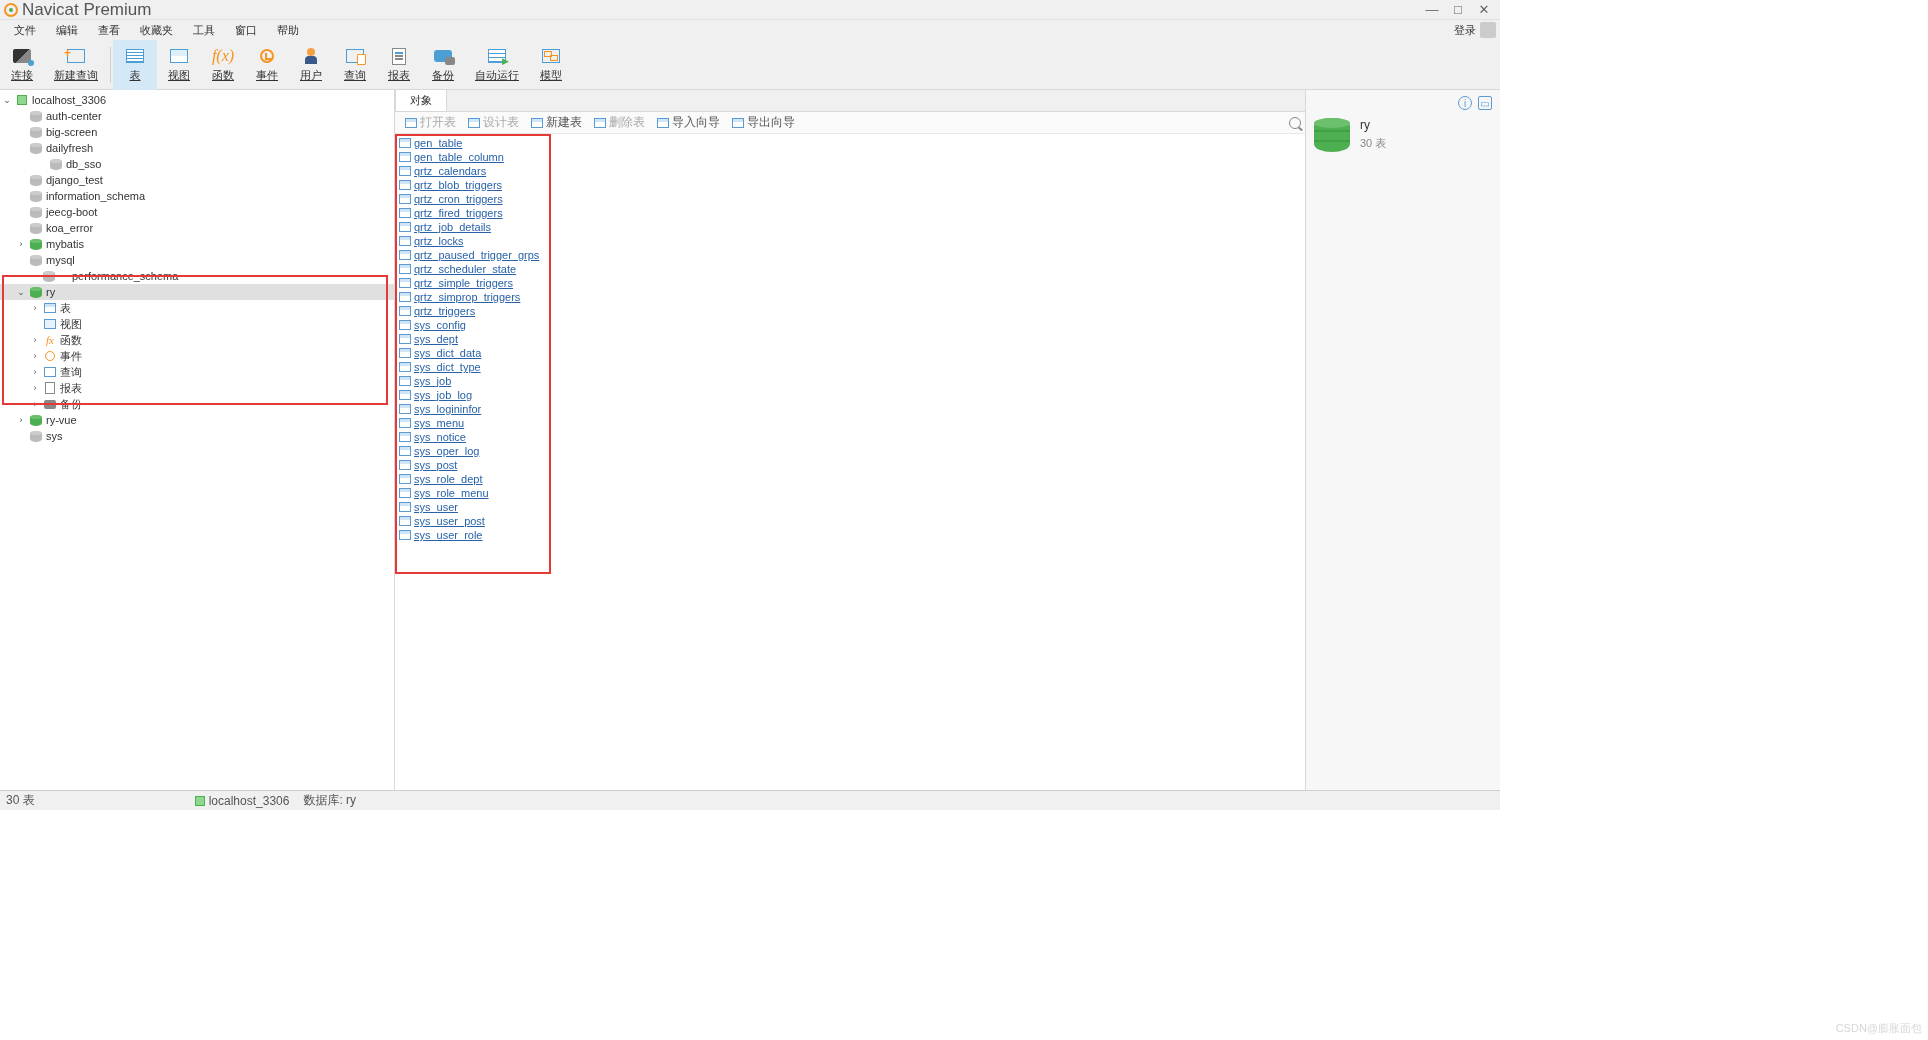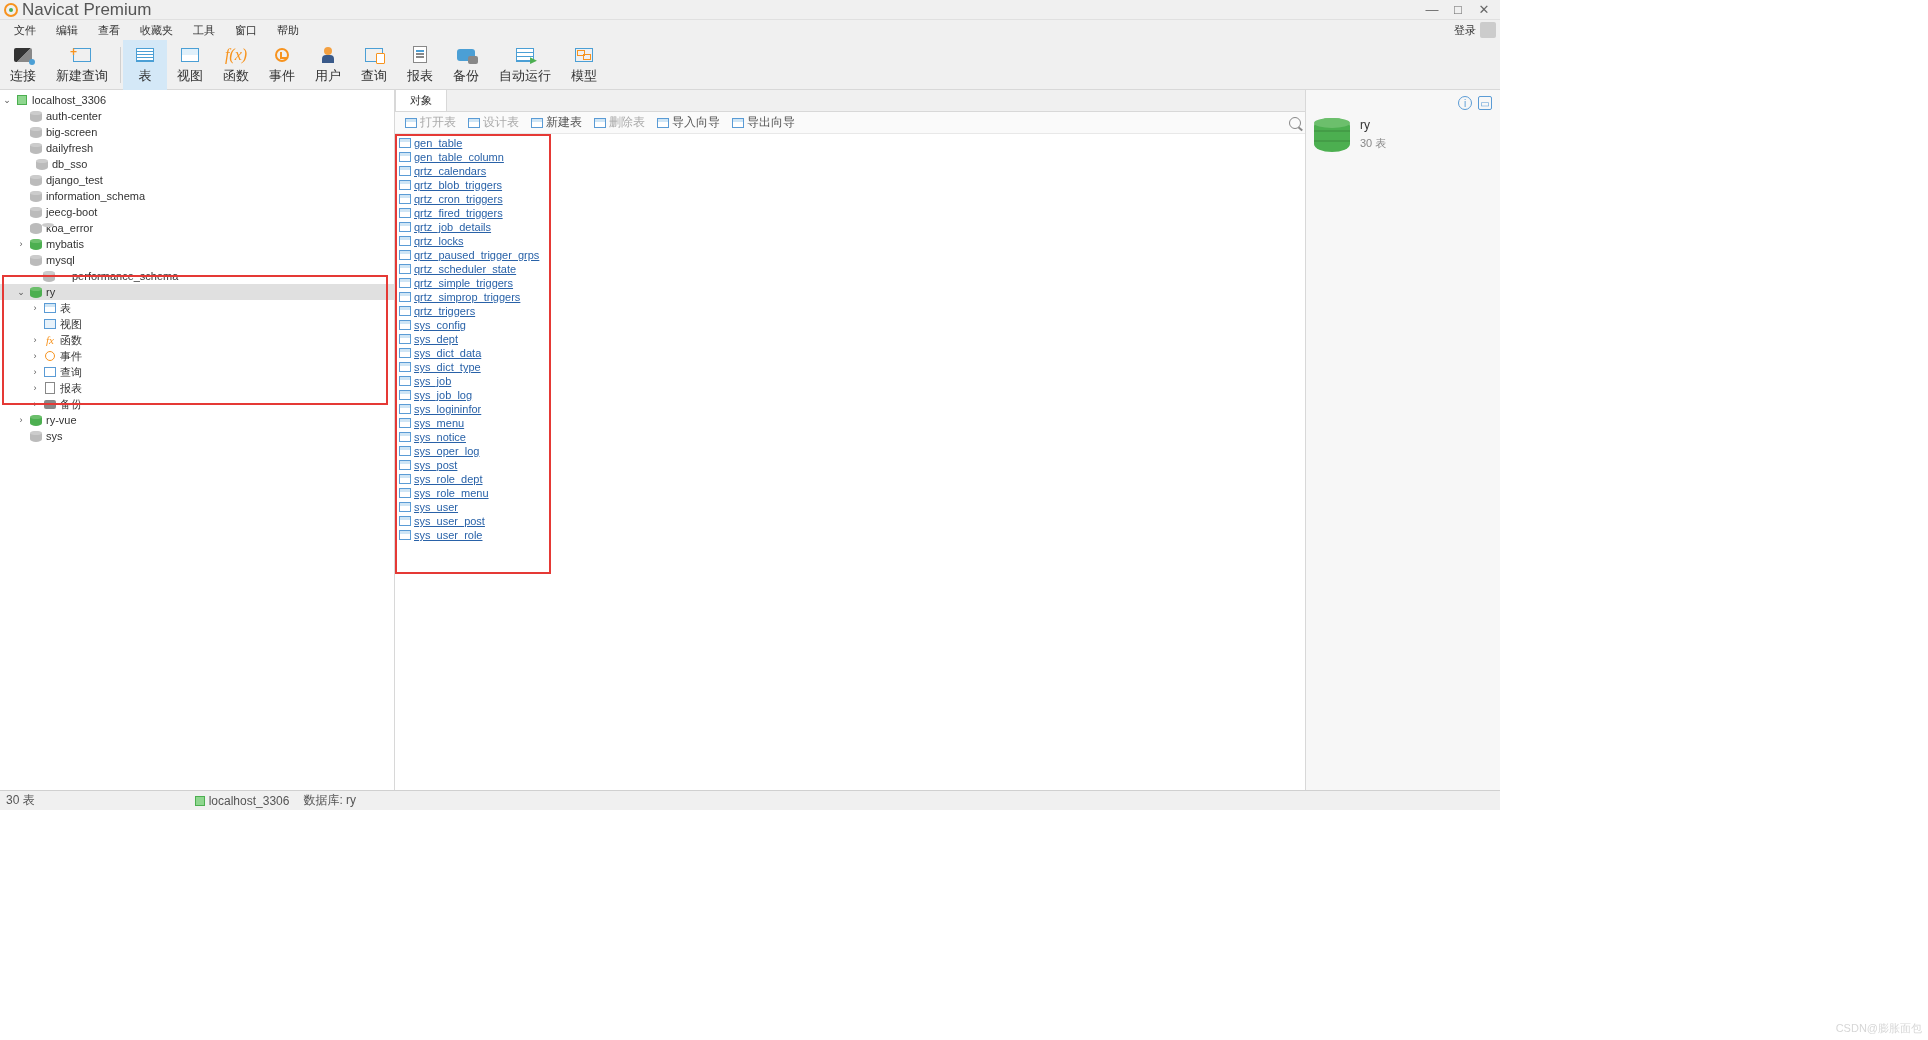--- a/index.html
+++ b/index.html
@@ -14,21 +14,21 @@
 .win-btn{width:12px;height:12px;color:#666;display:flex;align-items:center;justify-content:center;cursor:pointer;font-size:13px;}
 .menubar{height:20px;background:#f0f0f0;display:flex;align-items:center;padding:0 4px;color:#333;}
 .menubar .mitem{padding:0 10px;cursor:pointer;font-size:11px;}
 .menubar .spacer{flex:1;}
 .menubar .login{margin-right:4px;font-size:11px;}
 .menubar .avatar{width:16px;height:16px;background:#ccc;border-radius:2px;}
 .toolbar{height:50px;background:#f0f0f0;display:flex;align-items:center;border-bottom:1px solid #d8d8d8;}
 .tb-item{display:flex;flex-direction:column;align-items:center;justify-content:center;height:50px;padding:0 10px;cursor:pointer;min-width:44px;}
 .tb-item.active{background:#d4e8f7;}
 .tb-icon{width:24px;height:20px;display:flex;align-items:center;justify-content:center;margin-bottom:2px;}
-.tb-label{font-size:13px;color:#333;}
+.tb-label{font-size:11px;color:#333;text-decoration:underline;}
 .tb-sep{width:1px;height:36px;background:#d0d0d0;margin:0 2px;}
 
 .ic-plug{width:18px;height:14px;background:linear-gradient(135deg,#333 50%,#888 50%);border-radius:2px;position:relative;}
 .ic-plug::after{content:"";position:absolute;width:6px;height:6px;background:#4b9fd5;border-radius:50%;right:-3px;bottom:-3px;}
 .ic-newq{width:18px;height:14px;border:1px solid #4b9fd5;position:relative;}
 .ic-newq::before{content:"+";position:absolute;left:-4px;top:-4px;color:#f7931e;font-weight:bold;}
 .ic-table{width:18px;height:14px;border:1px solid #4b9fd5;background:repeating-linear-gradient(to bottom,#fff 0 2px,#4b9fd5 2px 3px);}
 .ic-view{width:18px;height:14px;border:1px solid #4b9fd5;background:linear-gradient(to bottom,#e0f0fa 50%,#fff 50%);}
 .ic-fx{font-style:italic;font-family:serif;font-size:16px;color:#f7931e;}
 .ic-event{width:14px;height:14px;border:2px solid #f7931e;border-radius:50%;position:relative;}
@@ -232,21 +232,21 @@
             </span>
             <span class="tree-label">big-screen</span>
           </div>
           <div class="tree-row" style="padding-left: 16px;">
             <span class="tree-arrow"></span>
             <span class="tree-ic">
               <span class="ic-db"></span>
             </span>
             <span class="tree-label">dailyfresh</span>
           </div>
-          <div class="tree-row" style="padding-left: 22px;">
+          <div class="tree-row" style="padding-left: 16px; margin-left: 20px;">
             <span class="tree-arrow"></span>
             <span class="tree-ic">
               <span class="ic-db"></span>
             </span>
             <span class="tree-label">db_sso</span>
           </div>
           <div class="tree-row" style="padding-left: 16px;">
             <span class="tree-arrow"></span>
             <span class="tree-ic">
               <span class="ic-db"></span>
@@ -260,21 +260,21 @@
             </span>
             <span class="tree-label">information_schema</span>
           </div>
           <div class="tree-row" style="padding-left: 16px;">
             <span class="tree-arrow"></span>
             <span class="tree-ic">
               <span class="ic-db"></span>
             </span>
             <span class="tree-label">jeecg-boot</span>
           </div>
-          <div class="tree-row" style="padding-left: 16px; text-align: right;">
+          <div class="tree-row" style="padding-left: 16px;">
             <span class="tree-arrow"></span>
             <span class="tree-ic">
               <span class="ic-db"></span>
             </span>
             <span class="tree-label">koa_error</span>
           </div>
           <div class="tree-row" style="padding-left: 16px;">
             <span class="tree-arrow">›</span>
             <span class="tree-ic">
               <span class="ic-db green"></span>

